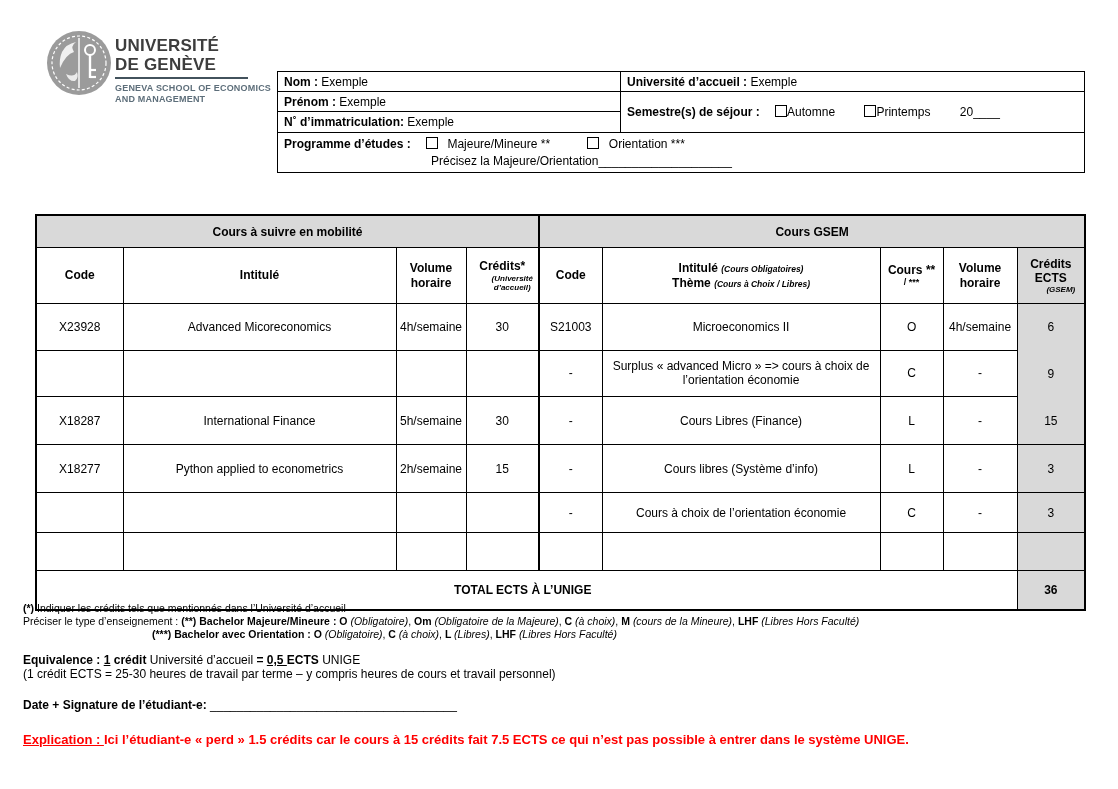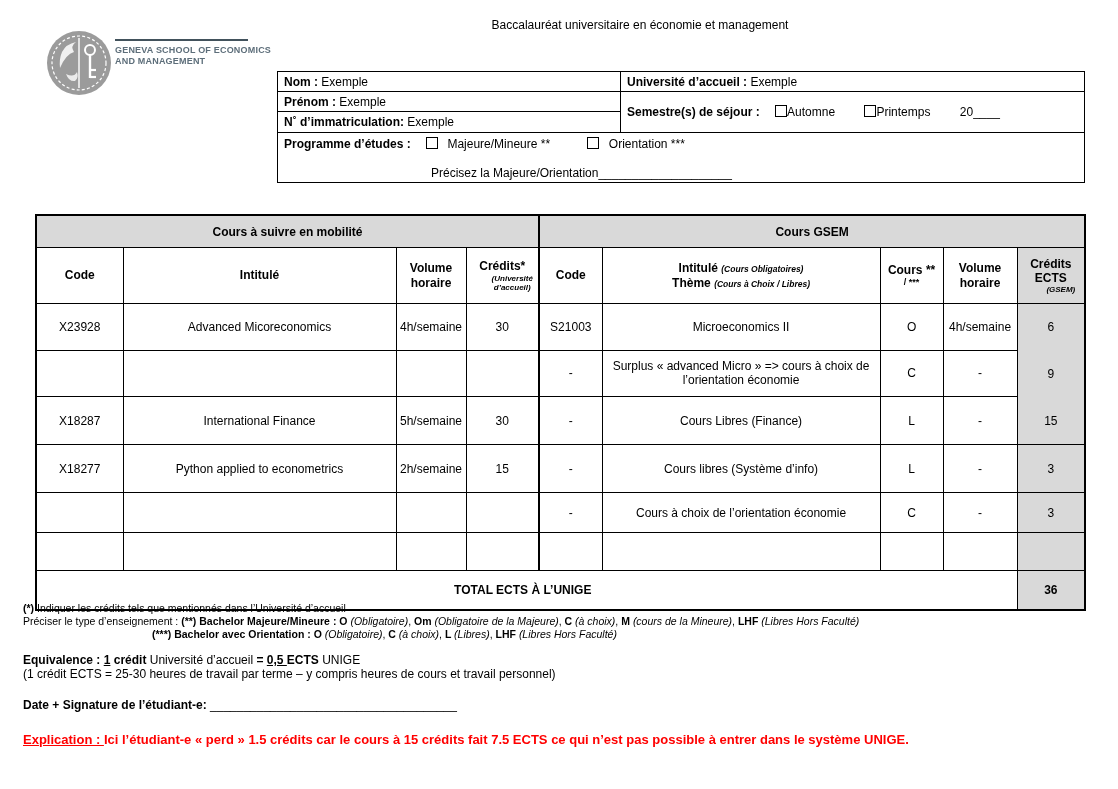--- a/index.html
+++ b/index.html
@@ -20,21 +20,21 @@
   .doc-title{font-size:17.5px;font-weight:700;white-space:nowrap;}
   .doc-subtitle{font-size:12px;margin-top:3px;white-space:nowrap;}
   
   .form-box{position:absolute;left:277px;top:71px;width:807px;border-collapse:collapse;table-layout:fixed;}
   .form-box td{border:1.5px solid #000;font-size:12px;padding:2px 6px;vertical-align:middle;white-space:nowrap;overflow:hidden;}
   .form-box .lbl{font-weight:700;}
   .fb-r1{height:20px;}
   .fb-r2{height:20px;}
   .fb-r3{height:21px;}
   .fb-r4{height:40px;}
-  .prog-line2{margin-top:15px;padding-left:147px;}
+  .prog-line2{margin-top:3px;padding-left:147px;}
   .cb{display:inline-block;width:10px;height:10px;border:1.2px solid #000;background:#fff;vertical-align:-1px;}
   .gap-s{display:inline-block;width:12px;}
   .gap-m{display:inline-block;width:26px;}
   
   #course-table{position:absolute;left:35px;top:190px;width:1049px;border-collapse:collapse;table-layout:fixed;border:2.5px solid #000;margin-top:24px;}
   #course-table td{border:1.4px solid #000;text-align:center;vertical-align:middle;padding:1px 2px;font-size:12px;overflow:hidden;}
   .sec-row td{height:29px;background:#d9d9d9;font-weight:700;font-size:12.5px;border-bottom:2.5px solid #000;}
   .hdr-row td{height:53px;font-weight:700;font-size:12px;line-height:1.2;}
   .sub-block{display:block;font-size:8px;font-style:italic;font-weight:700;line-height:1.15;padding-left:20px;}
   .sub-inline{font-size:8.5px;font-style:italic;font-weight:700;}
@@ -70,30 +70,33 @@
     <circle cx="33" cy="33" r="27" fill="none" stroke="#ffffff" stroke-width="1.2" stroke-dasharray="3 2.2"></circle>
     <line x1="33" y1="8" x2="33" y2="58" stroke="#ffffff" stroke-width="1.4"></line>
     <path d="M14 38 q6 -14 14 -16 q-4 -6 2 -10 q-10 2 -14 10 q-3 7 -2 16 Z" fill="#ffffff" opacity="0.85"></path>
     <path d="M20 44 q8 4 11 -2 q2 6 -2 9 q-6 1 -9 -7 Z" fill="#ffffff" opacity="0.8"></path>
     <circle cx="44" cy="20" r="5" fill="none" stroke="#ffffff" stroke-width="2"></circle>
     <line x1="44" y1="25" x2="44" y2="48" stroke="#ffffff" stroke-width="2.4"></line>
     <line x1="44" y1="40" x2="50" y2="40" stroke="#ffffff" stroke-width="2.2"></line>
     <line x1="44" y1="47" x2="50" y2="47" stroke="#ffffff" stroke-width="2.2"></line>
   </svg>
   <div class="logo-text">
+    <div class="logo-main">
+      <div>UNIVERSITÉ</div>
+      <div>DE GENÈVE</div>
+    </div>
     <div class="logo-rule"></div>
     <div class="logo-sub">
       <div>GENEVA SCHOOL OF ECONOMICS</div>
       <div>AND MANAGEMENT</div>
     </div>
   </div>
 </div>
 
 <div class="title-block">
-  <div class="doc-subtitle">Baccalauréat universitaire en économie et management</div>
 </div>
 
 <table class="form-box">
   <colgroup>
       <col style="width:343px">
       <col style="width:464px">
     </colgroup>
   <tbody>
       <tr class="fb-r1">
     <td>

